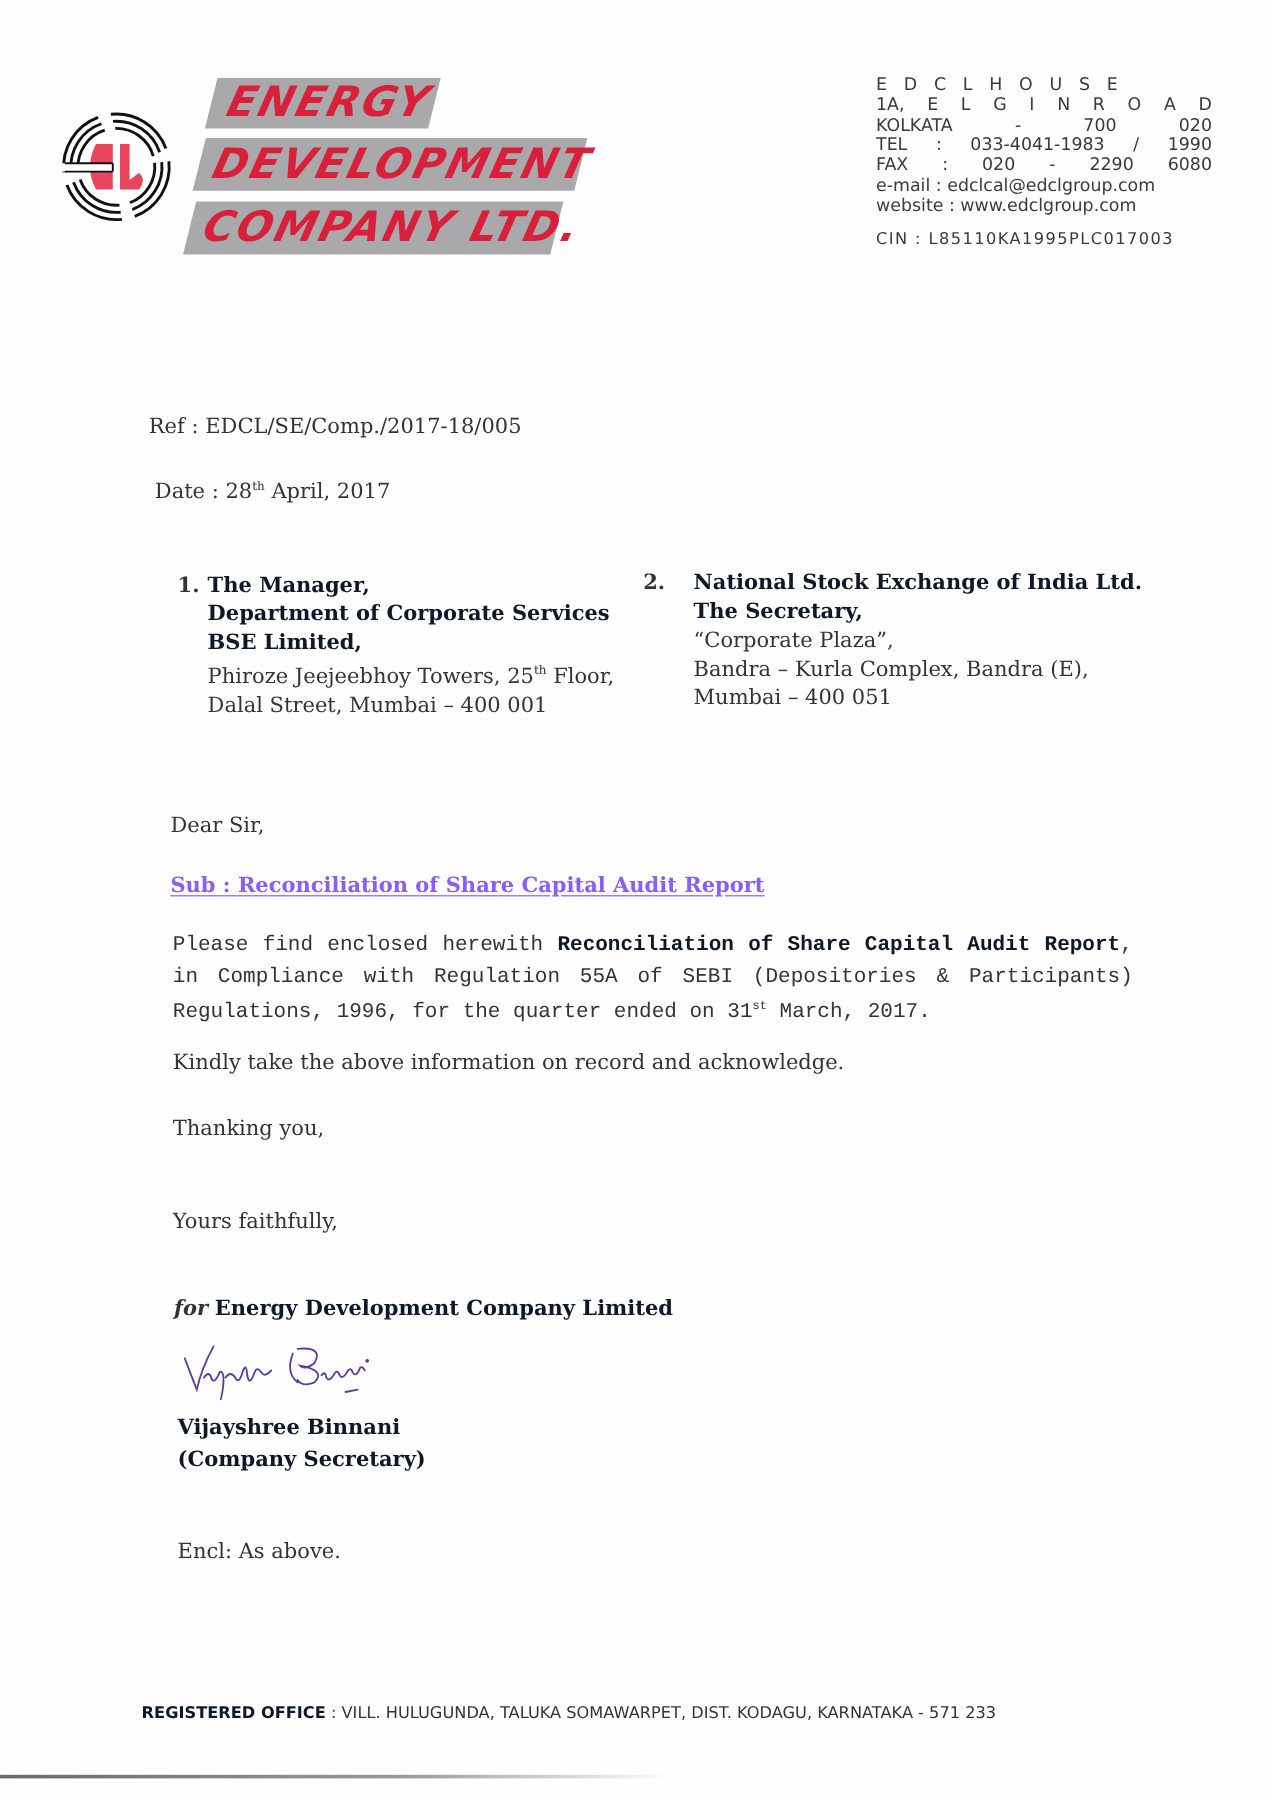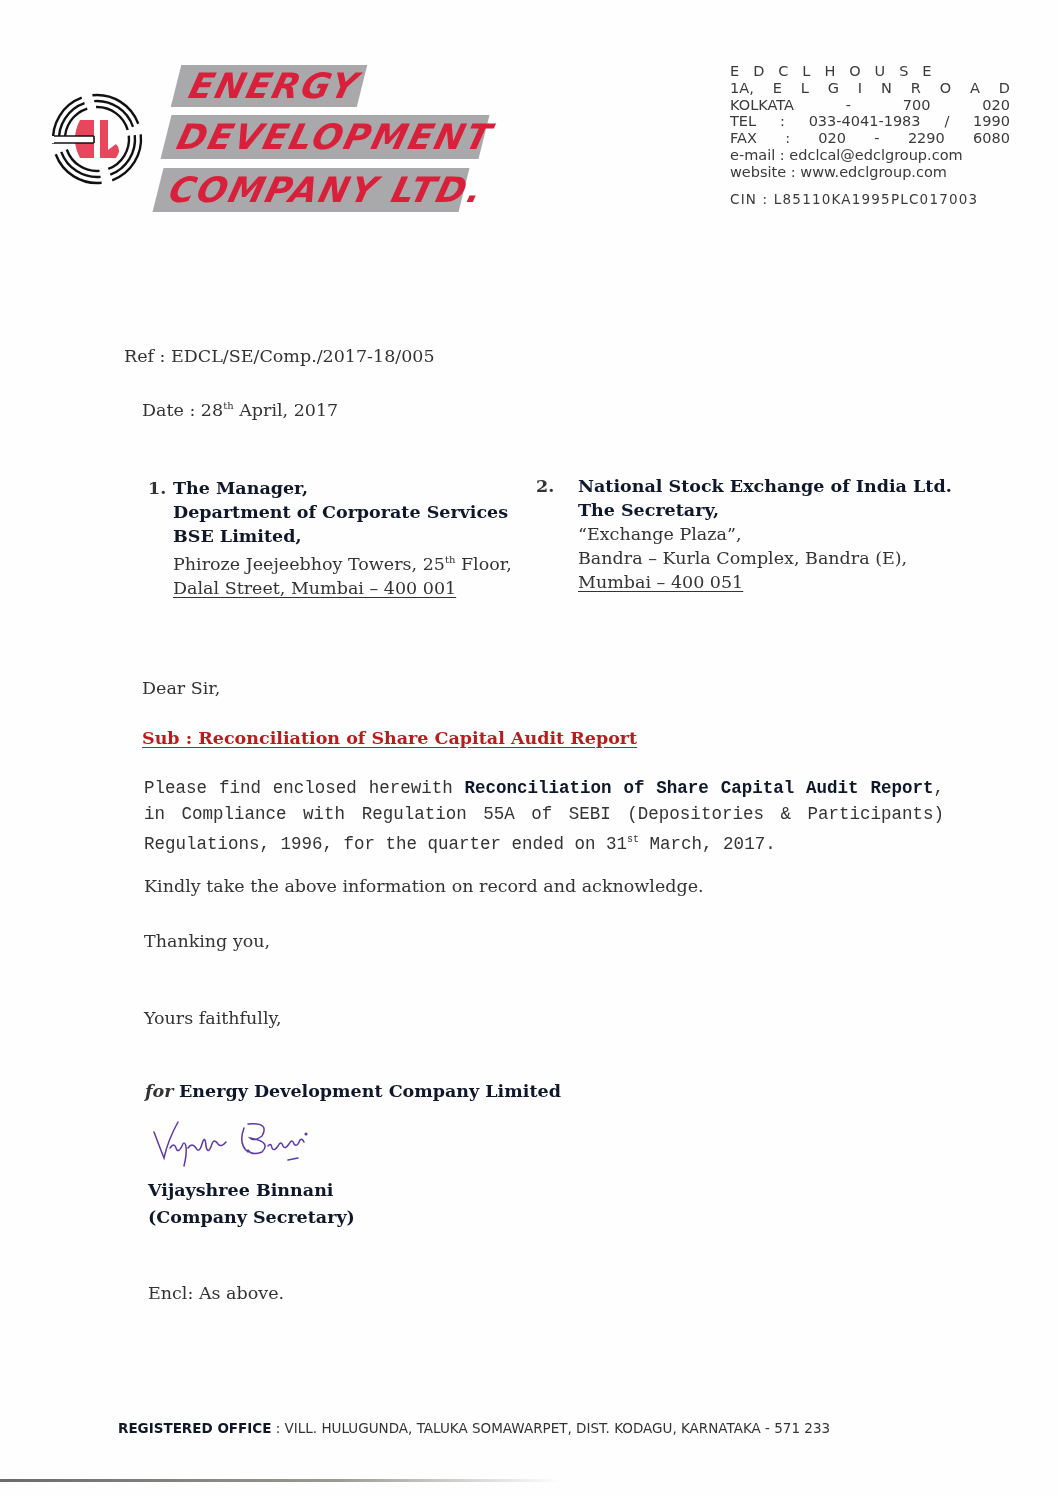--- a/index.html
+++ b/index.html
@@ -26,27 +26,27 @@
   .addr {
     right: 48px; top: 63px; width: 280px;
     font-family: "DejaVu Sans", "Liberation Sans", sans-serif; font-size: 14.5px; color: #3a3a3a; line-height: 16.8px;
   }
   .addr div { white-space: nowrap; }
   .addr .spread { display: flex; justify-content: space-between; letter-spacing: 0; }
   .addr .cin { margin-top: 10px; font-size: 13.5px; letter-spacing: 1.2px; }
 
   .line { font-size: 17.5px; color: #333; white-space: nowrap; }
   sup { font-size: 10px; }
-  .u { text-decoration: underline; text-underline-offset: 3px; }
+  .u { text-underline-offset: 3px; }
   .b { font-weight: bold; color: #0f172a; }
 
   .addressee { font-size: 17.5px; line-height: 24px; color: #333; }
   .addressee .num { position: absolute; left: -25px; top: 0; font-weight: bold; }
   .para { font-size: 17.5px; line-height: 26px; color: #333; width: 800px; text-align: justify; font-family: Liberation Mono, monospace; }
-  .subject { font-weight: bold; text-decoration: underline; text-underline-offset: 3px; font-size: 17.5px; color: #b91c1c; }
+  .subject { font-weight: bold; text-decoration: underline; text-underline-offset: 3px; font-size: 17.5px; color: #8b5cf6; }
   .footer {
     left: 118px; top: 1420px; font-family: "DejaVu Sans", "Liberation Sans", sans-serif; font-size: 13.5px; color: #333; white-space: nowrap;
   }
   .footer .b { font-weight: bold; margin-top: 26px; }
   .rule { left: 0; top: 1479px; width: 560px; height: 3px; background: linear-gradient(to right, #6a6a6a, #9a9a94 60%, rgba(200,200,190,0)); }
 </style>
 </head>
 <body>
 
 <div class="abs emblem">
@@ -112,36 +112,36 @@
       <span>-</span>
       <span>2290</span>
       <span>6080</span>
     </div>
   <div>e-mail : edclcal@edclgroup.com</div>
   <div>website : www.edclgroup.com</div>
   <div class="cin">CIN : L85110KA1995PLC017003</div>
 </div>
 
 <div class="abs line" style="left:124px; top:346px;">Ref : EDCL/SE/Comp./2017-18/005</div>
-<div class="abs line" style="left:142px; top:400px;"><span>Date : 28</span><sup>th</sup><span> April, 2017</span></div>
+<div class="abs line" style="left:129px; top:400px;"><span>Date : 28</span><sup>th</sup><span> April, 2017</span></div>
 
 <div class="abs addressee" style="left:173px; top:476px;">
   <span class="num">1.</span>
   <div class="b">The Manager,</div>
   <div class="b">Department of Corporate Services</div>
   <div class="b">BSE Limited,</div>
   <div><span>Phiroze Jeejeebhoy Towers, 25</span><sup>th</sup><span> Floor,</span></div>
   <div class="u">Dalal Street, Mumbai – 400 001</div>
 </div>
 
 <div class="abs addressee" style="left:578px; top:474px;">
   <span class="num" style="left:-42px;">2.</span>
   <div class="b">National Stock Exchange of India Ltd.</div>
   <div class="b">The Secretary,</div>
-  <div>“Exchange Plaza”,</div>
+  <div>“Corporate Plaza”,</div>
   <div>Bandra – Kurla Complex, Bandra (E),</div>
   <div class="u">Mumbai – 400 051</div>
 </div>
 
 <div class="abs line" style="left:142px; top:678px;">Dear Sir,</div>
 <div class="abs subject" style="left:142px; top:728px;">Sub : Reconciliation of Share Capital Audit Report</div>
 <div class="abs para" style="left:144px; top:775px;"><span>Please find enclosed herewith </span><span class="b">Reconciliation of Share Capital Audit Report</span><span>, in Compliance with Regulation 55A of SEBI (Depositories &amp; Participants) Regulations, 1996, for the quarter ended on 31</span><sup>st</sup><span> March, 2017.</span></div>
 <div class="abs line" style="left:144px; top:876px;">Kindly take the above information on record and acknowledge.</div>
 <div class="abs line" style="left:144px; top:931px;">Thanking you,</div>
 <div class="abs line" style="left:144px; top:1008px;">Yours faithfully,</div>

